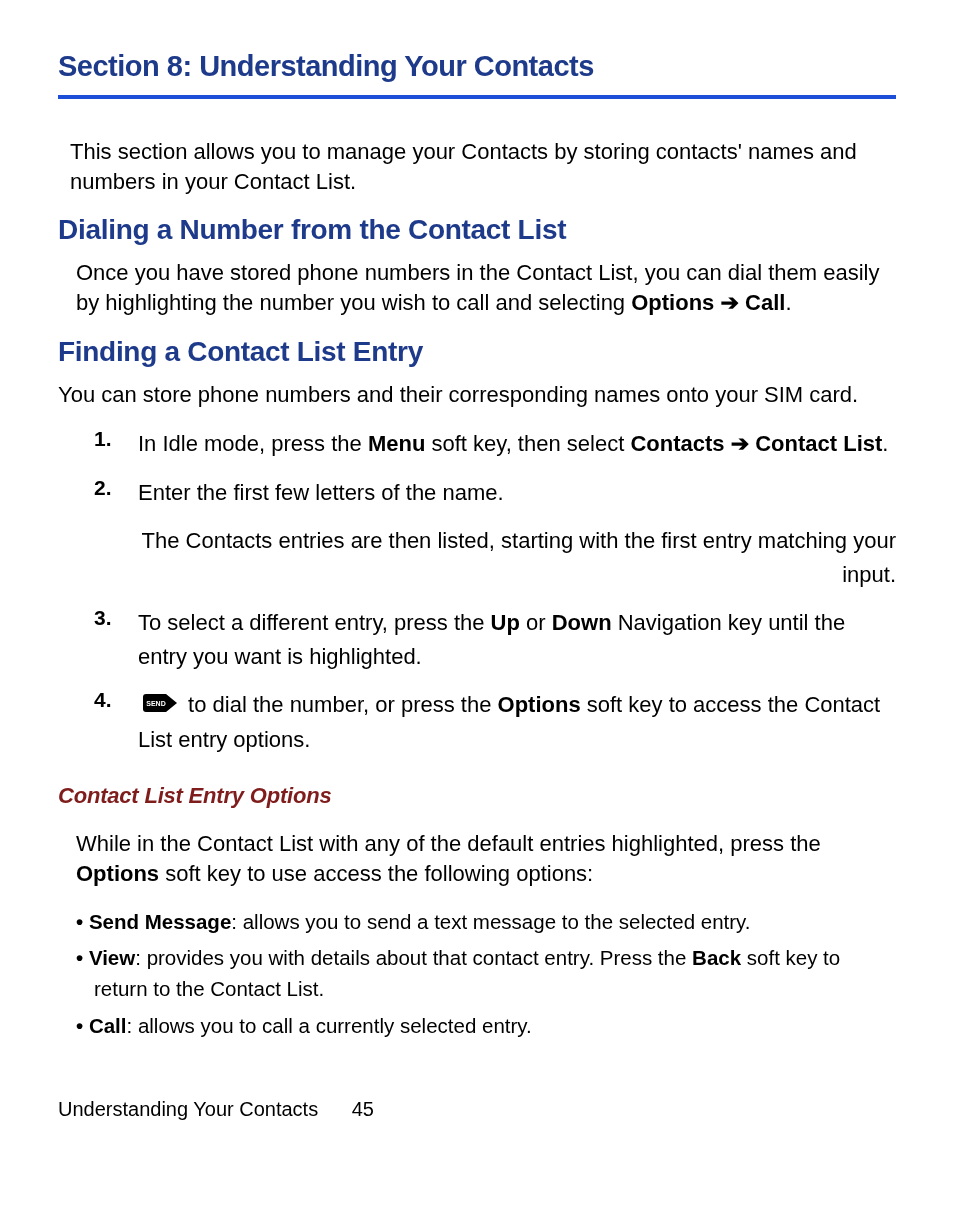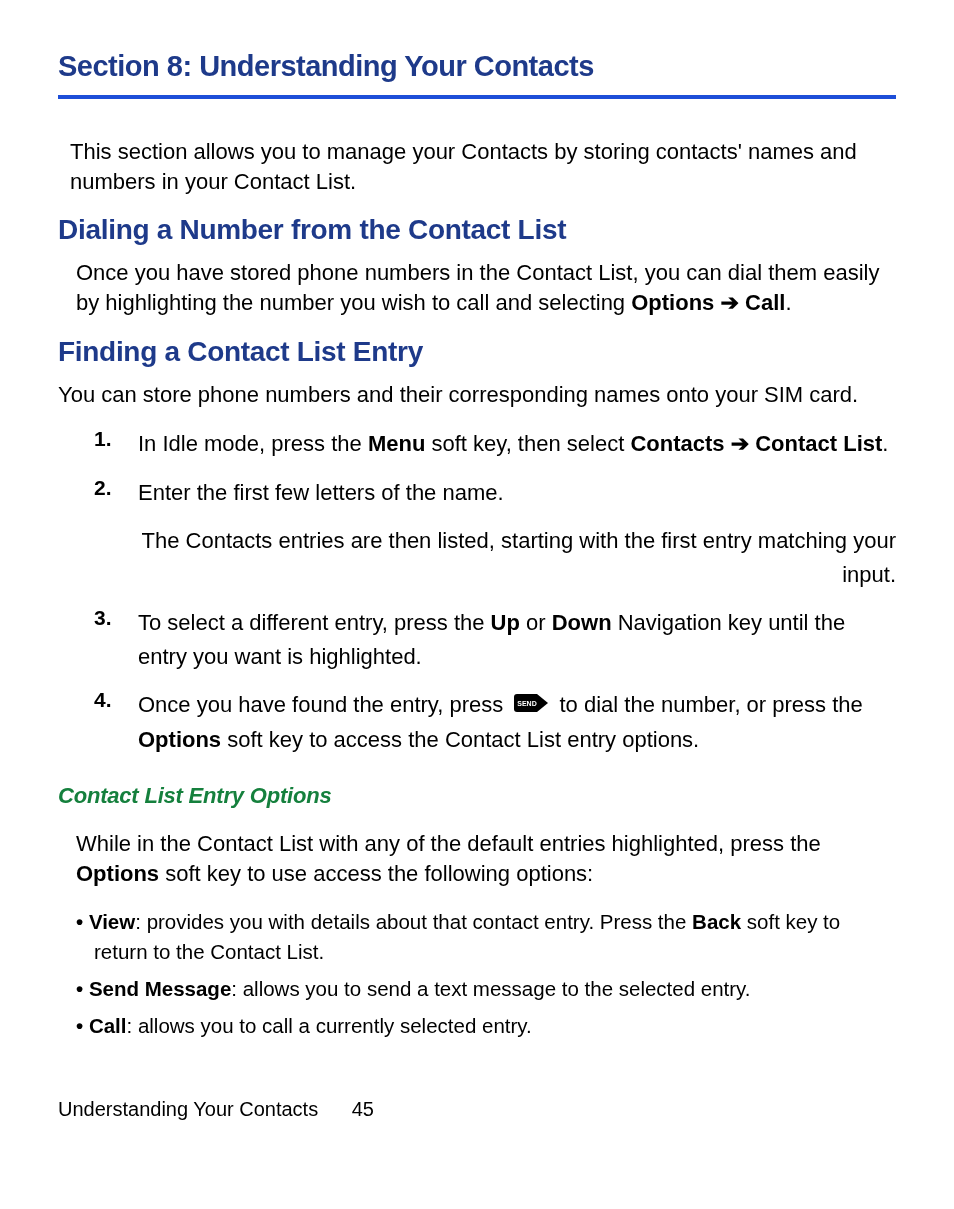--- a/index.html
+++ b/index.html
@@ -74,21 +74,21 @@
     ol.numbered-list > li .content {
       font-size: 22px;
       line-height: 1.55;
       flex: 1;
     }
     ol.numbered-list > li .content .sub-para {
       margin-top: 14px;
       text-align: right;
     }
     .subsubsection-heading {
-      color: #15803d;
+      color: #7f1d1d;
       font-size: 22px;
       font-weight: bold;
       font-style: italic;
       margin-top: 26px;
       margin-bottom: 20px;
       letter-spacing: -0.2px;
     }
     ul.bullet-list {
       list-style: none;
       margin-left: 18px;
@@ -151,40 +151,40 @@
   </li>
   <li>
     <span class="num">3.</span>
     <span class="content">
       <span>To select a different entry, press the </span><span class="bold">Up</span><span> or </span><span class="bold">Down</span><span> Navigation key until the entry you want is highlighted.</span>
     </span>
   </li>
   <li>
     <span class="num">4.</span>
     <span class="content">
-      <span>Once you have found the entry, press </span><span class="send-icon"><svg width="36" height="20" viewBox="0 0 36 20">
+      <span class="send-icon"><svg width="36" height="20" viewBox="0 0 36 20">
             <path d="M 1 4 L 1 16 Q 1 19 4 19 L 24 19 L 35 10 L 24 1 L 4 1 Q 1 1 1 4 Z" fill="#000000"></path>
             <text x="14" y="13" font-size="7" font-weight="bold" fill="#ffffff" text-anchor="middle" font-family="Arial">SEND</text>
           </svg></span><span> to dial the number, or press the </span><span class="bold">Options</span><span> soft key to access the Contact List entry options.</span>
     </span>
   </li>
 </ol>
 
 <h3 class="subsubsection-heading">Contact List Entry Options</h3>
 
 <p class="body-text">
   <span>While in the Contact List with any of the default entries highlighted, press the </span><span class="bold">Options</span><span> soft key to use access the following options:</span>
 </p>
 
 <ul class="bullet-list">
   <li>
-    <span class="bold">View</span><span>: provides you with details about that contact entry. Press the </span><span class="bold">Back</span><span> soft key to return to the Contact List.</span>
+    <span class="bold">Send Message</span><span>: allows you to send a text message to the selected entry.</span>
   </li>
   <li>
-    <span class="bold">Send Message</span><span>: allows you to send a text message to the selected entry.</span>
+    <span class="bold">View</span><span>: provides you with details about that contact entry. Press the </span><span class="bold">Back</span><span> soft key to return to the Contact List.</span>
   </li>
   <li>
     <span class="bold">Call</span><span>: allows you to call a currently selected entry.</span>
   </li>
 </ul>
 
 <div class="footer">
   <span>Understanding Your Contacts</span>
   <span class="page-num">45</span>
 </div>

